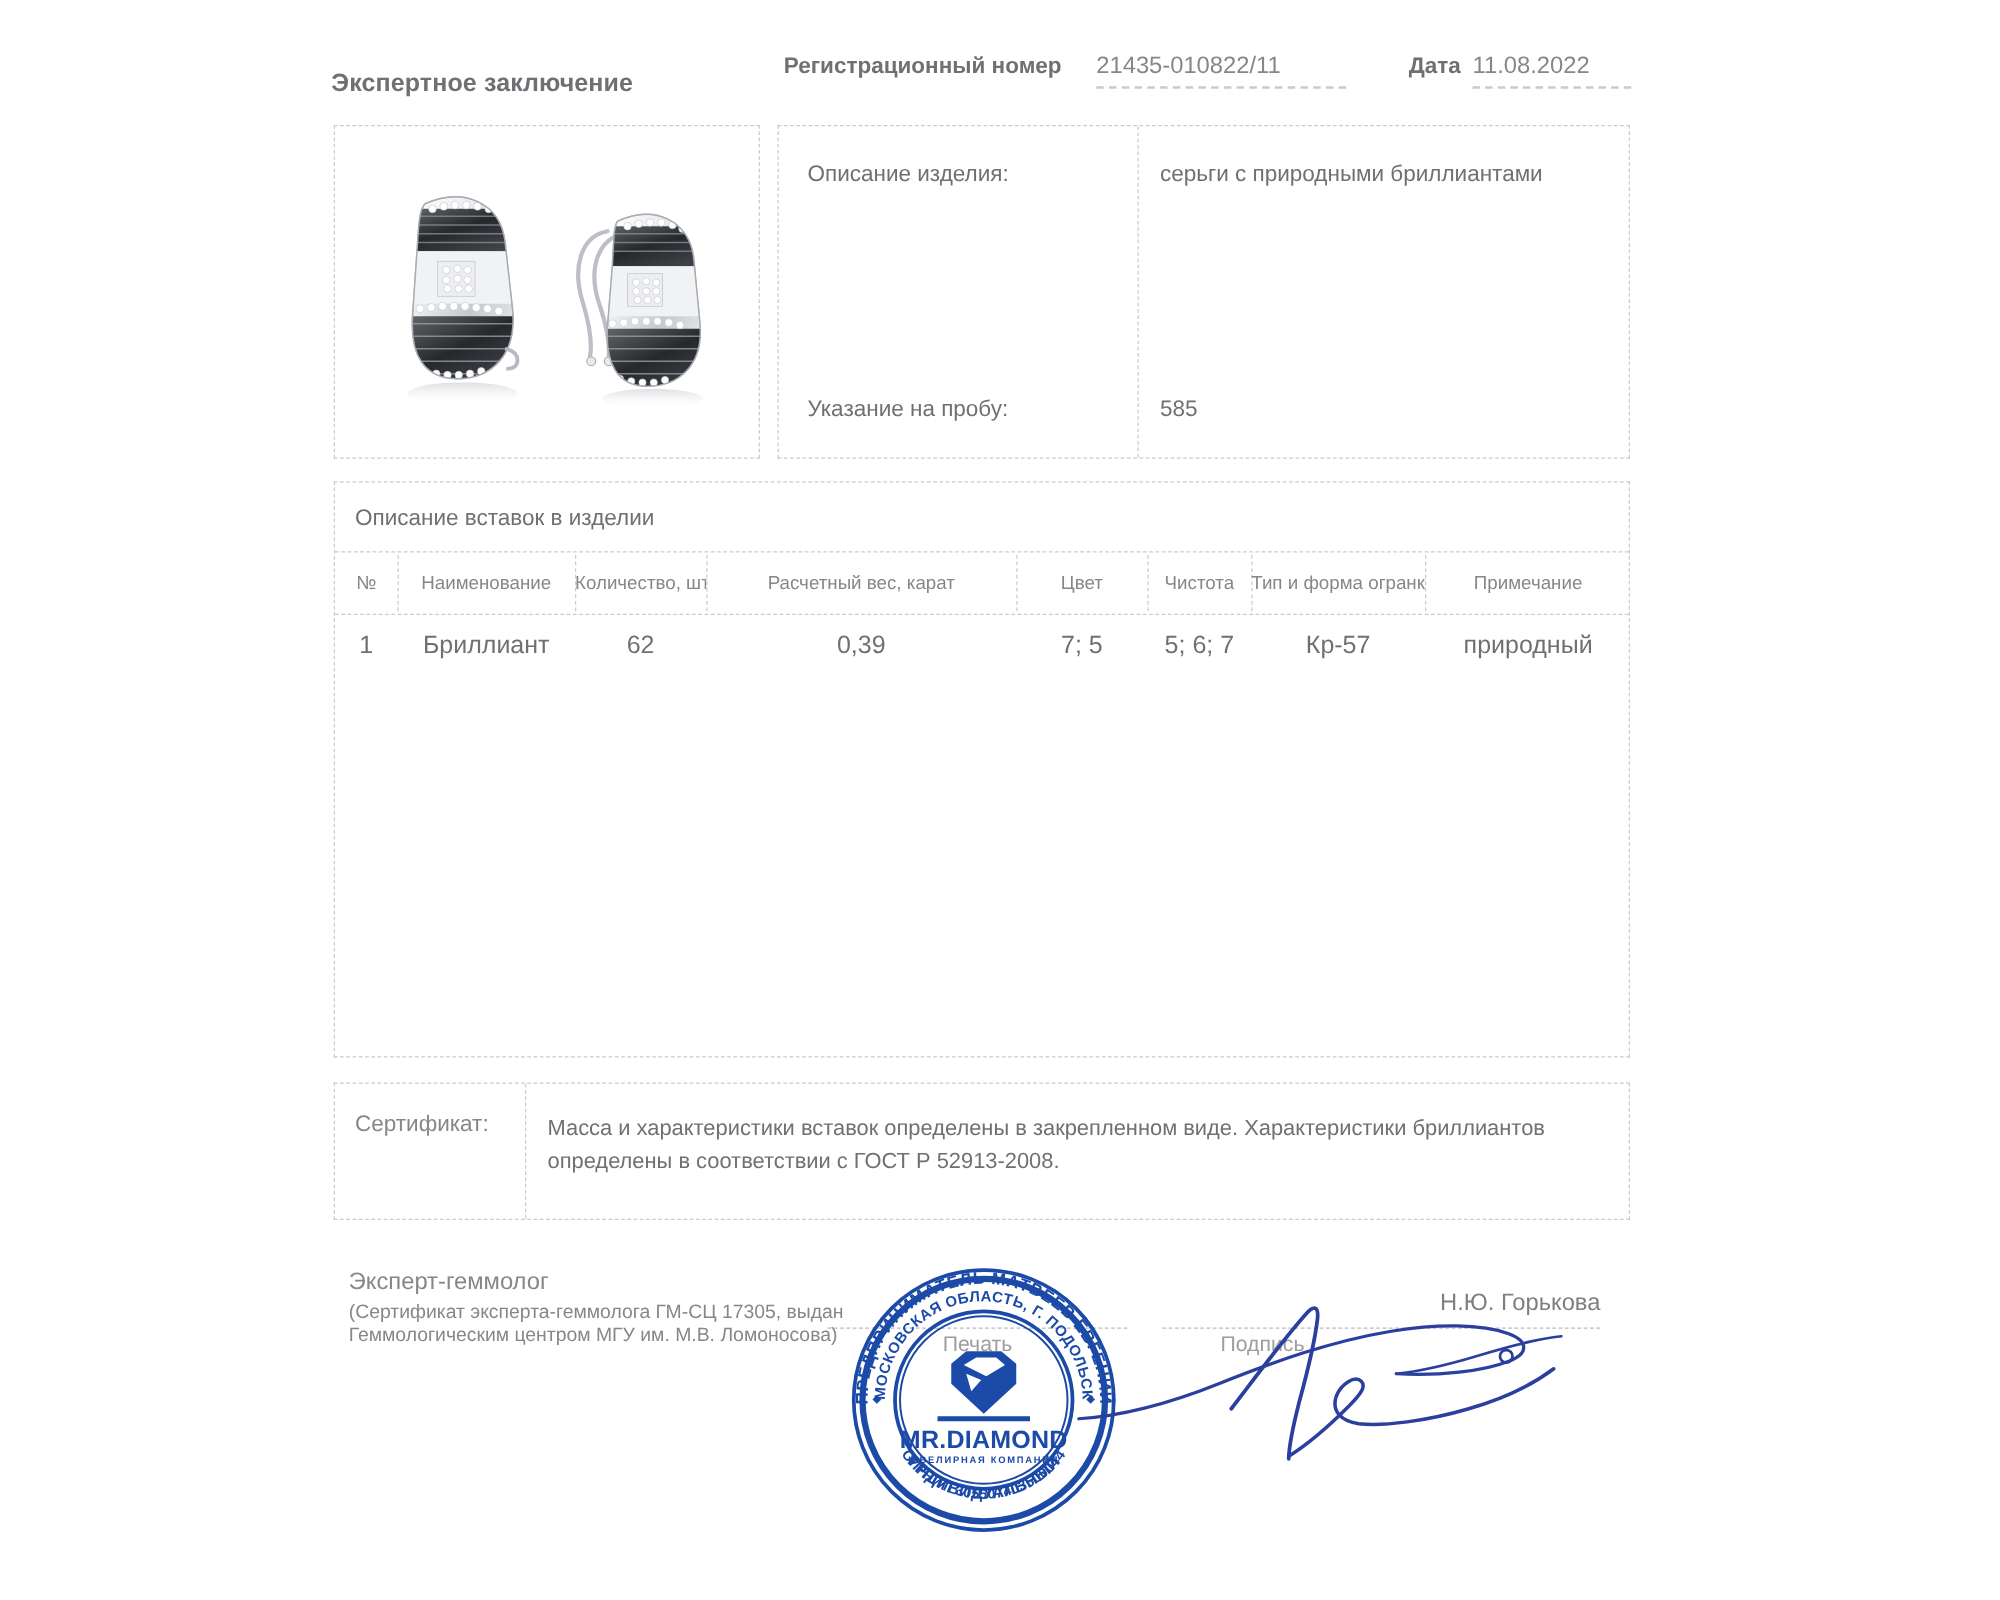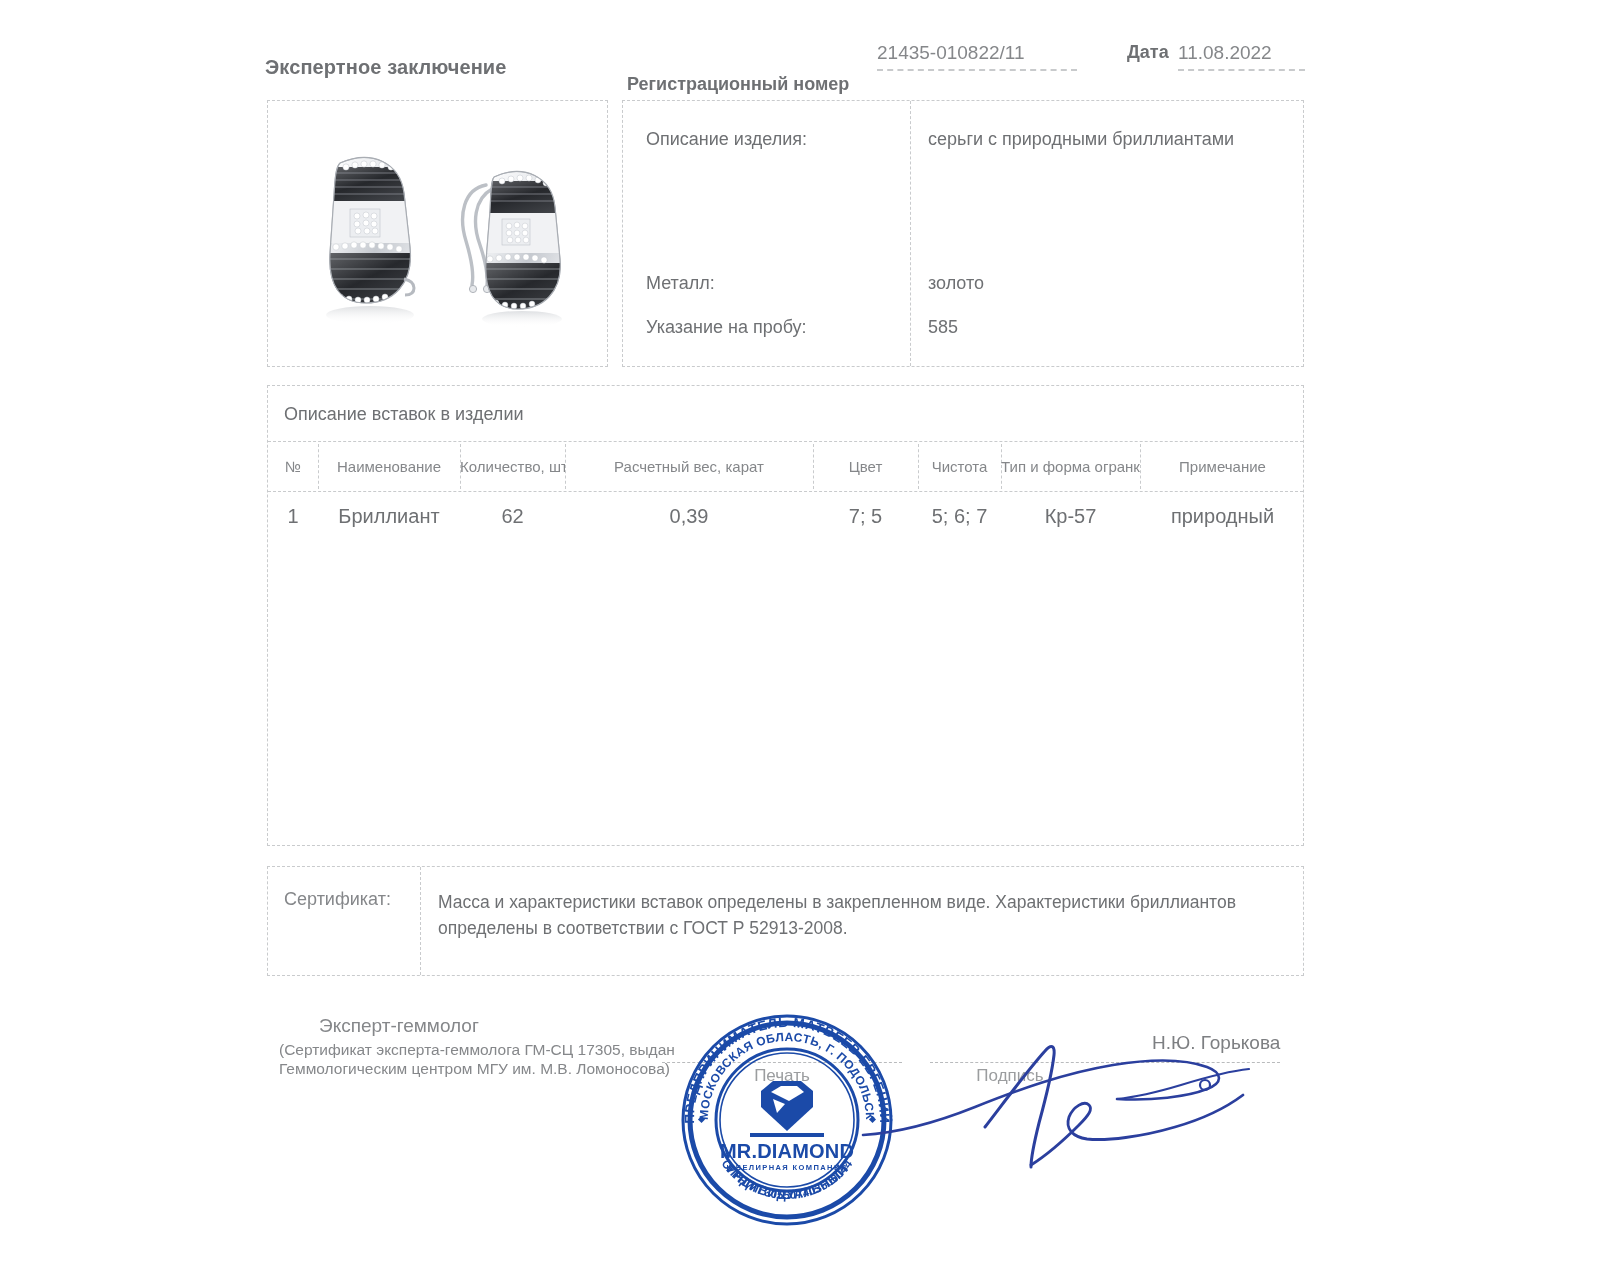--- a/index.html
+++ b/index.html
@@ -25,21 +25,20 @@
   }
   .hdr-title {
     position: absolute; left: 0; top: 16px;
     font-size: 20px; font-weight: bold; color: #6e7073;
     letter-spacing: .1px; white-space: nowrap;
   }
   .hdr-reg-label {
     position: absolute; left: 362px; top: 2px;
     font-size: 18px; font-weight: bold; color: #6e7073;
     white-space: nowrap;
-    margin-top: 32px;
   }
   .hdr-reg-value {
     position: absolute; left: 612px; top: 2px;
     width: 200px; padding-bottom: 5px;
     border-bottom: 2px dashed #c8cacc;
     font-size: 19px; color: #85878a; white-space: nowrap;
   }
   .hdr-date-label {
     position: absolute; left: 862px; top: 2px;
     font-size: 18px; font-weight: bold; color: #6e7073;
@@ -144,21 +143,21 @@
     width: 845px;
     font-size: 17.5px; color: #6e7073;
     line-height: 26px;
   }
 
   
   .footer { position: absolute; left: 0; top: 1000px; width: 1600px; height: 280px; }
 
   .expert-title {
     position: absolute; left: 279px; top: 15px;
-    font-size: 19px; color: #85878a; white-space: nowrap; margin-left: 40px;
+    font-size: 19px; color: #85878a; white-space: nowrap;
   }
   .expert-cert {
     position: absolute; left: 279px; top: 40px;
     width: 420px;
     font-size: 15.5px; color: #85878a; line-height: 19px;
   }
   .seal-line {
     position: absolute; left: 662px; top: 62px;
     width: 240px; border-top: 1.6px dashed #b9bbbd;
   }
@@ -380,24 +379,20 @@
 
   <div class="info-box dbox">
     <div class="info-divider"></div>
 
     <div class="info-row" style="top:28px;">
       <div class="info-label">Описание изделия:</div>
       <div class="info-value">серьги с природными бриллиантами</div>
     </div>
 
 
-    <div class="info-row" style="top:172px;">
-      <div class="info-label">Металл:</div>
-      <div class="info-value">золото</div>
-    </div>
 
     <div class="info-row" style="top:216px;text-align:center;">
       <div class="info-label">Указание на пробу:</div>
       <div class="info-value">585</div>
     </div>
   </div>
 
   <div class="inserts-box dbox">
     <div class="inserts-caption">Описание вставок в изделии</div>
 

